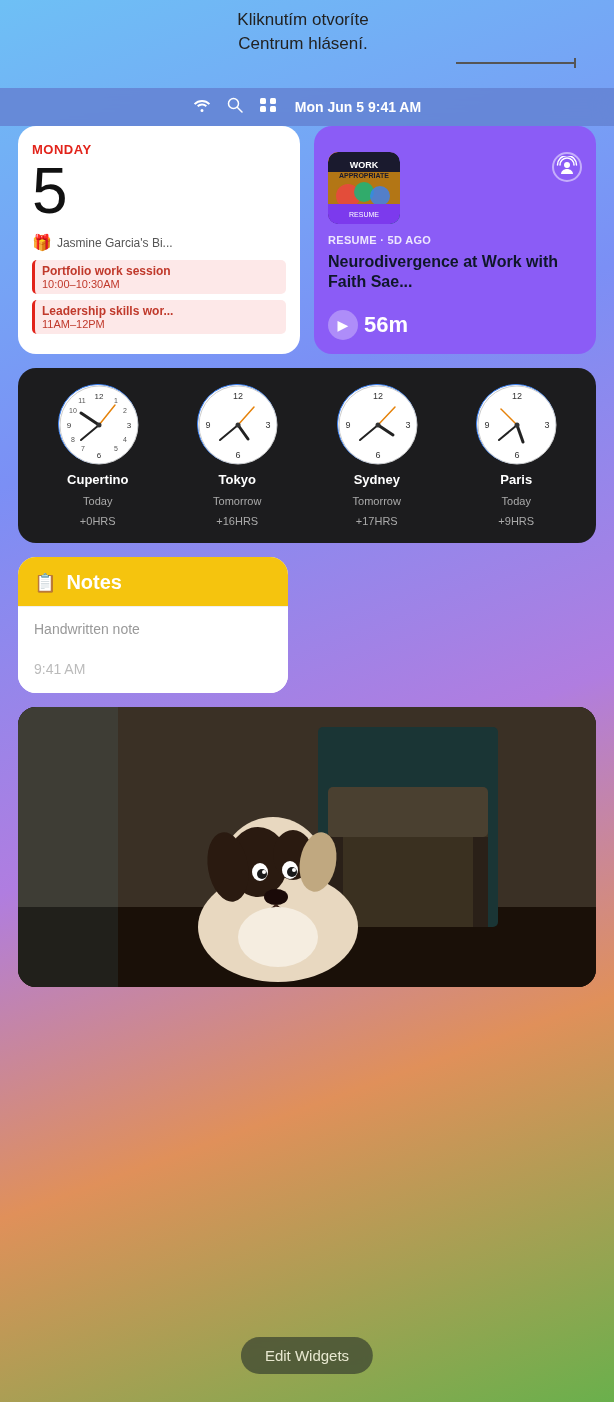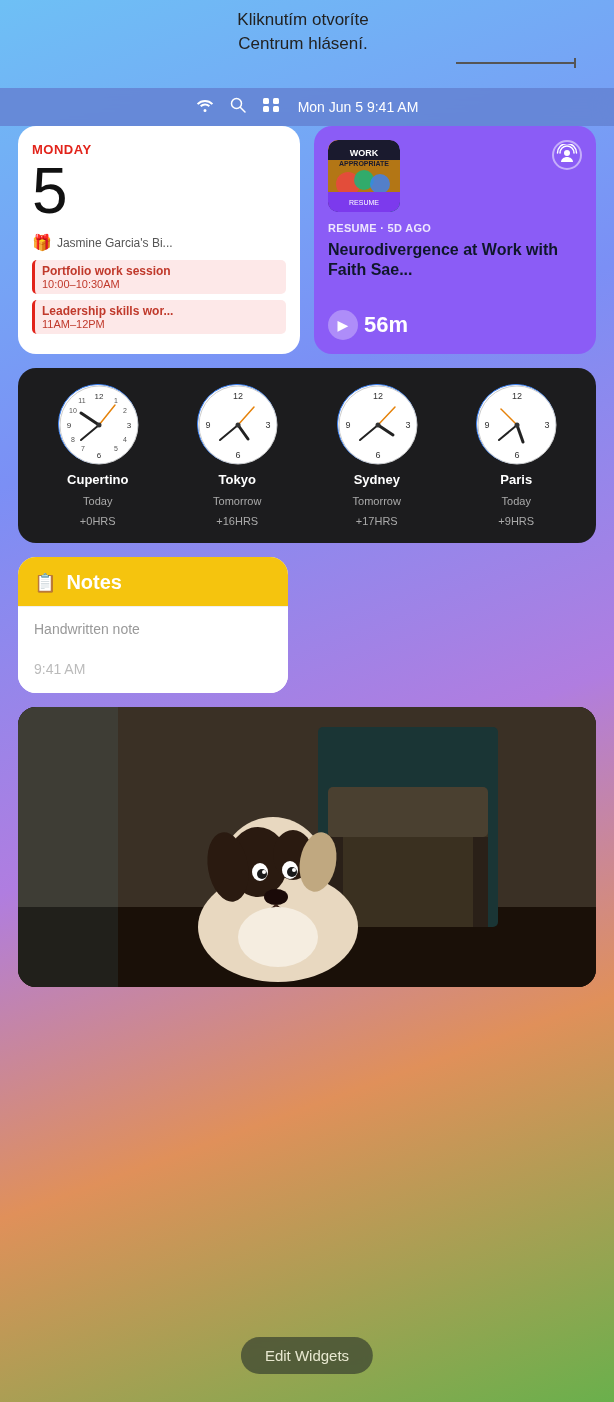--- a/index.html
+++ b/index.html
@@ -73,21 +73,21 @@
 
     .menubar-icons {
       display: flex;
       align-items: center;
       gap: 16px;
     }
 
     .menubar-time {
       font-size: 14px;
       color: white;
-      font-weight: 400;
+      font-weight: 700;
     }
 
     .mb-icon {
       color: white;
       font-size: 16px;
     }
 
     
     .widgets {
       position: absolute;
@@ -172,20 +172,21 @@
       min-height: 200px;
       display: flex;
       flex-direction: column;
     }
 
     .podcast-top {
       display: flex;
       justify-content: space-between;
       align-items: flex-start;
       margin-bottom: 10px;
+      margin-top: 12px;
     }
 
     .podcast-cover {
       width: 72px;
       height: 72px;
       border-radius: 10px;
       background: linear-gradient(135deg, #f59e0b, #ef4444, #8b5cf6, #3b82f6, #10b981);
       position: relative;
       overflow: hidden;
       flex-shrink: 0;

